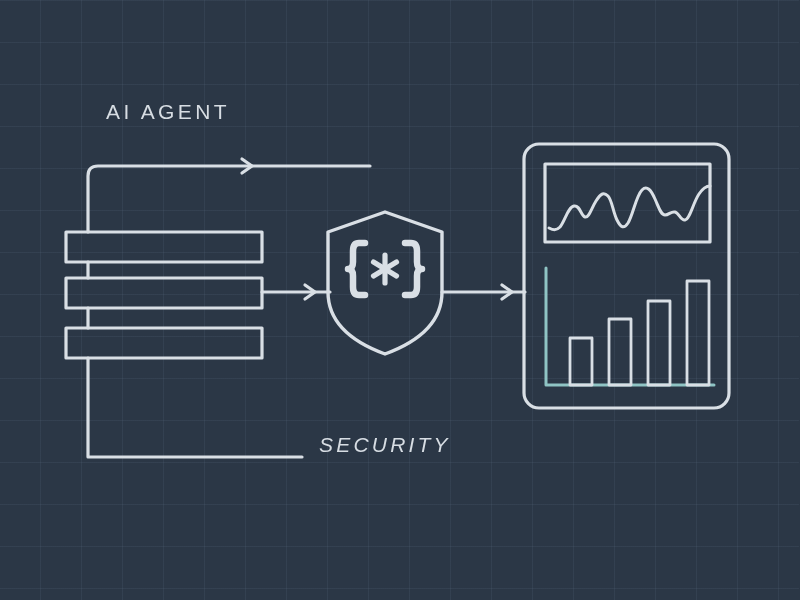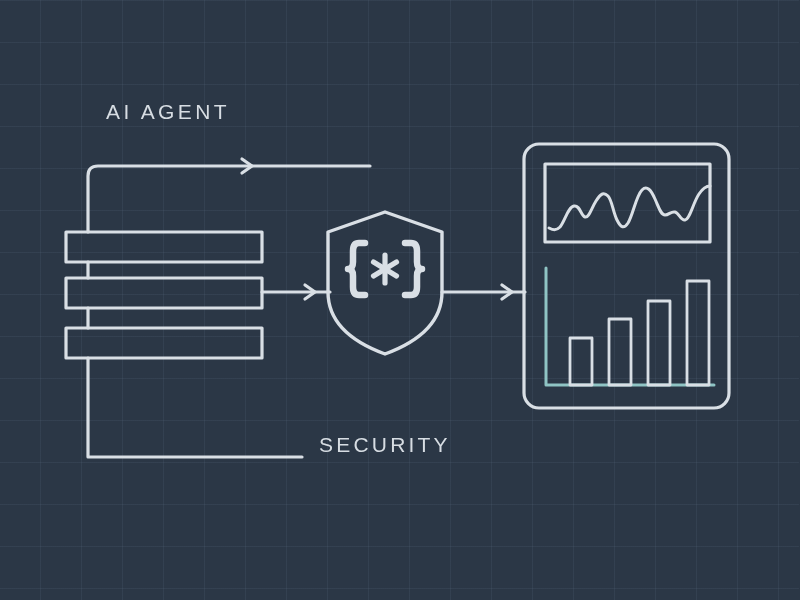--- a/index.html
+++ b/index.html
@@ -42,20 +42,21 @@
     left: 106px;
     top: 99px;
     font-size: 21px;
     letter-spacing: 3.4px;
   }
   #gateway-label {
     left: 318px;
     top: 378px;
     font-size: 21px;
     letter-spacing: 3.2px;
+    font-style: italic;
   }
   .stroke-main { stroke: #d9dfe5; fill: none; stroke-linecap: round; stroke-linejoin: round; }
   .stroke-accent { stroke: #8fc4c4; fill: none; stroke-linecap: round; stroke-linejoin: round; }
 </style>
 </head>
 <body>
 
 <div id="stage">
 
   <div id="grid"></div>

